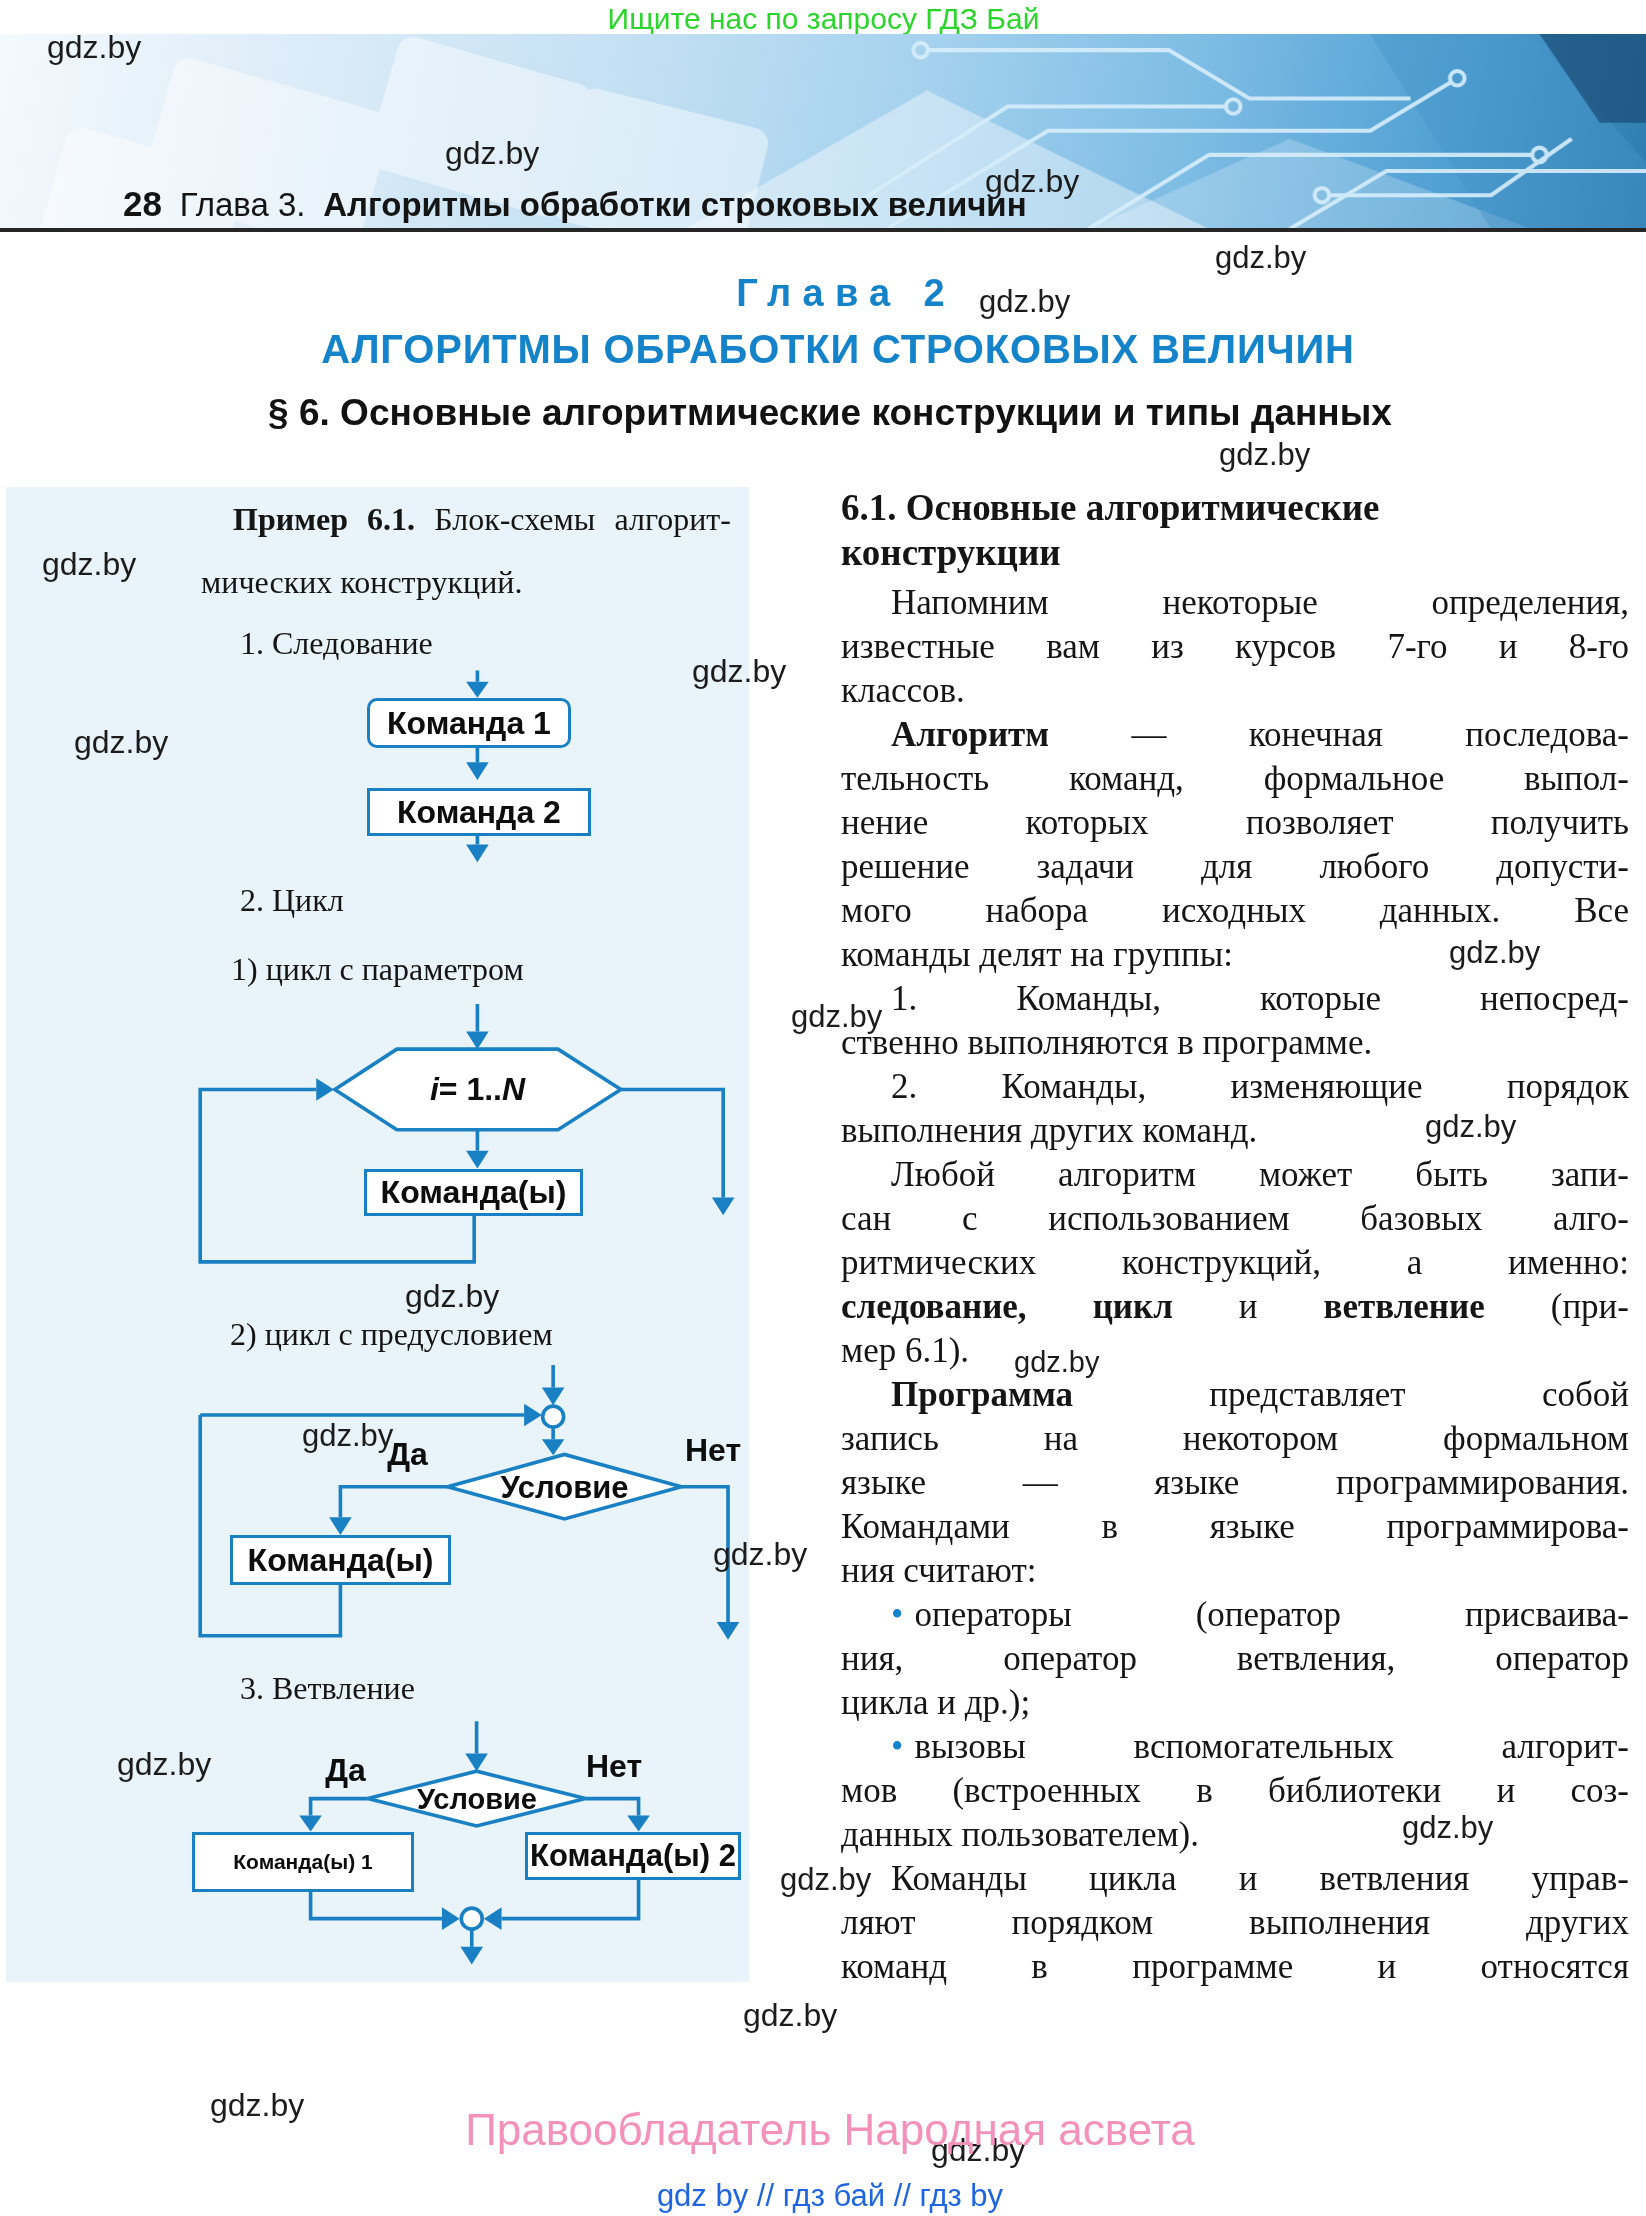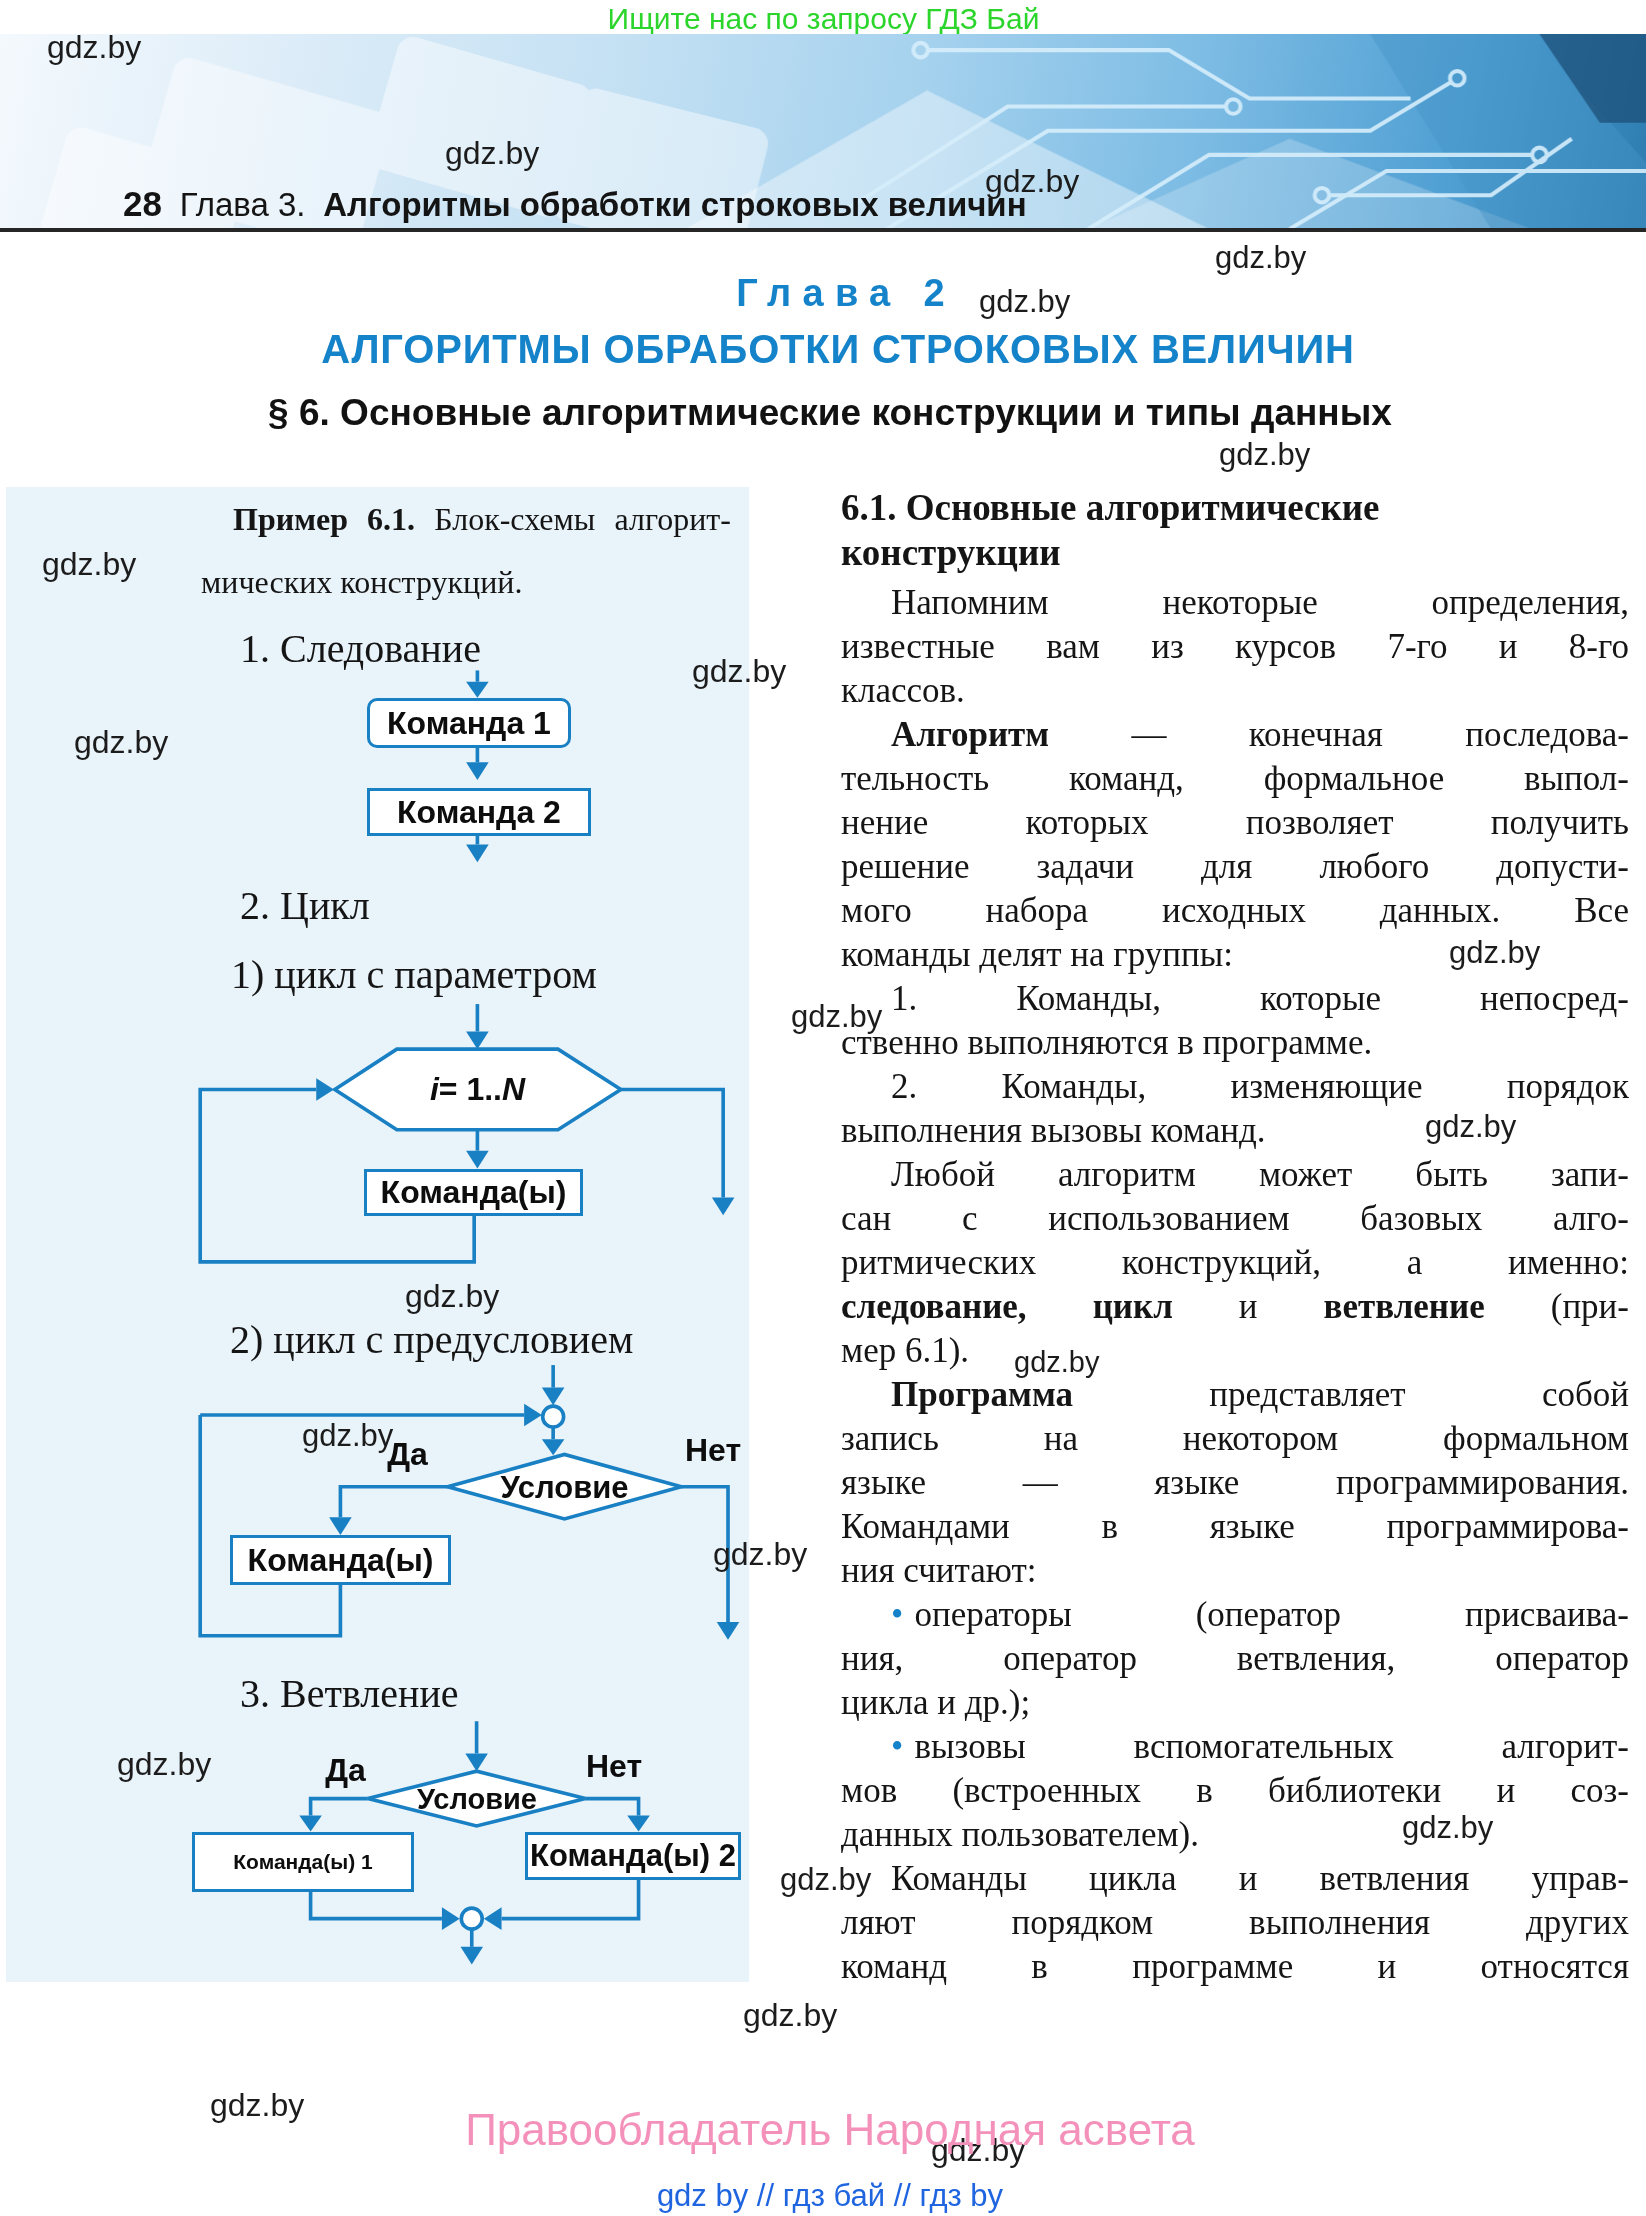--- a/index.html
+++ b/index.html
@@ -25,21 +25,21 @@
   .t-name{position:absolute;left:0;top:327px;width:1676px;text-align:center;
           font-family:"Liberation Sans",sans-serif;font-weight:700;font-size:40px;
           letter-spacing:0.8px;color:#1583c9;}
   .t-section{position:absolute;left:0;top:392px;width:1660px;text-align:center;
              font-family:"Liberation Sans",sans-serif;font-weight:700;font-size:37px;color:#121212;}
   
   .panel{position:absolute;left:6.4px;top:487px;width:743px;height:1495px;background:#e9f3fa;}
   .p-intro{position:absolute;left:201px;top:488px;width:530px;font-size:32px;line-height:63px;}
   .p-intro .ln{text-align:justify;}
   .p-intro .ln.j{text-align-last:justify;}
-  .p-head{position:absolute;font-size:40px;white-space:nowrap;}
+  .p-head{position:absolute;font-size:32px;white-space:nowrap;}
   
   .flow-svg{position:absolute;left:0;top:0;pointer-events:none;}
   .fbox{position:absolute;background:#ffffff;border:3.2px solid #1a80c4;box-sizing:border-box;
         display:flex;align-items:center;justify-content:center;
         font-family:"Liberation Sans",sans-serif;font-weight:700;color:#0d0d0d;}
   .flbl{position:absolute;display:flex;align-items:center;justify-content:center;
         font-family:"Liberation Sans",sans-serif;font-weight:700;color:#0d0d0d;background:transparent;}
   
   .article{position:absolute;left:841px;top:485px;width:788px;}
   .al{font-size:35px;height:44px;line-height:44px;white-space:nowrap;}
@@ -195,21 +195,21 @@
     <div class="al"><span>классов.</span></div>
     <div class="al jl ind"><span style="font-weight: 700;">Алгоритм</span><span> — конечная последова-</span></div>
     <div class="al jl"><span>тельность команд, формальное выпол-</span></div>
     <div class="al jl"><span>нение которых позволяет получить</span></div>
     <div class="al jl"><span>решение задачи для любого допусти-</span></div>
     <div class="al jl"><span>мого набора исходных данных. Все</span></div>
     <div class="al"><span>команды делят на группы:</span></div>
     <div class="al jl ind"><span>1. Команды,  которые  непосред-</span></div>
     <div class="al"><span>ственно выполняются в программе.</span></div>
     <div class="al jl ind"><span>2. Команды, изменяющие порядок</span></div>
-    <div class="al"><span>выполнения вызовы команд.</span></div>
+    <div class="al"><span>выполнения других команд.</span></div>
     <div class="al jl ind"><span>Любой алгоритм может быть запи-</span></div>
     <div class="al jl"><span>сан с использованием базовых алго-</span></div>
     <div class="al jl"><span>ритмических конструкций, а именно:</span></div>
     <div class="al jl"><span style="font-weight: 700;">следование, цикл</span><span> и </span><span style="font-weight: 700;">ветвление</span><span> (при-</span></div>
     <div class="al"><span>мер 6.1).</span></div>
     <div class="al jl ind"><span style="font-weight: 700;">Программа</span><span> представляет собой</span></div>
     <div class="al jl"><span>запись на некотором формальном</span></div>
     <div class="al jl"><span>языке — языке программирования.</span></div>
     <div class="al jl"><span>Командами в языке программирова-</span></div>
     <div class="al"><span>ния считают:</span></div>

